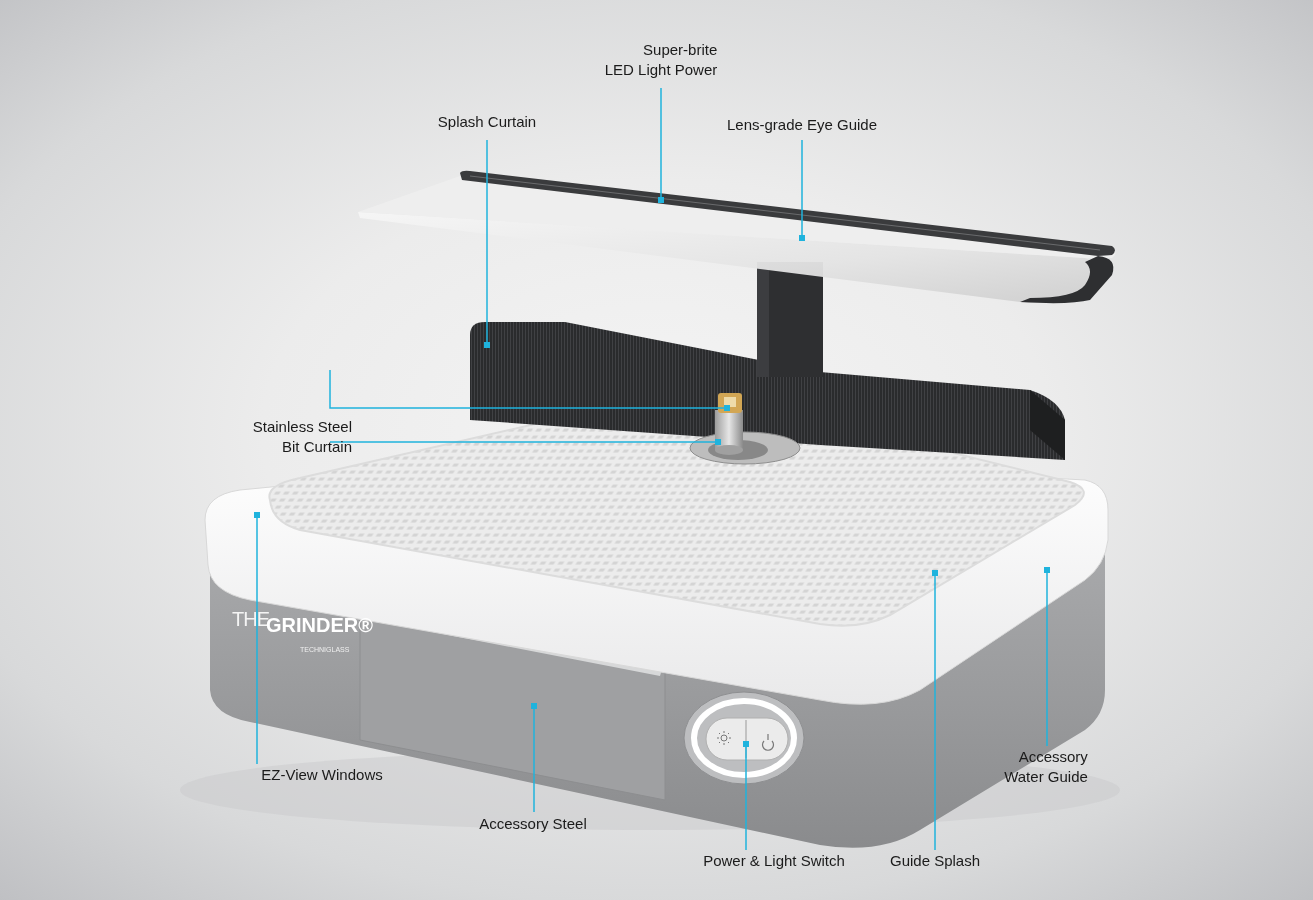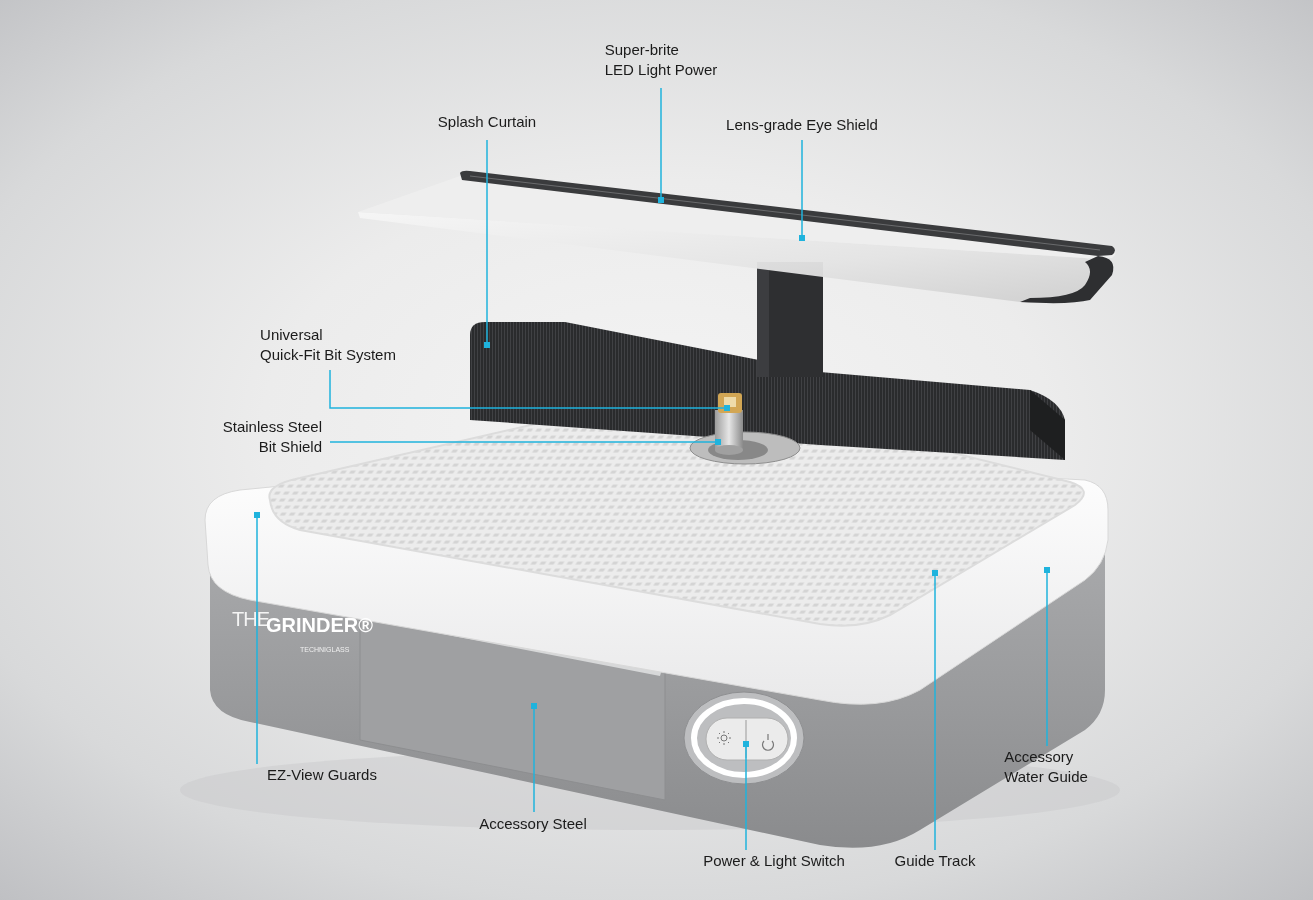--- a/index.html
+++ b/index.html
@@ -6,22 +6,22 @@
   body {
     width:1313px; height:900px; overflow:hidden; position:relative;
     background: radial-gradient(ellipse 75% 70% at 50% 48%, #f4f4f4 0%, #ececec 40%, #d8d9da 75%, #bfc0c3 100%);
     font-family: "Liberation Sans", sans-serif;
   }
   #stage { position:absolute; left:0; top:0; width:1313px; height:900px; }
   .label {
     position:absolute; font-size:15px; line-height:20px; color:#1b1b1b;
     white-space:nowrap;
   }
-  .center { text-align:left; transform:translateX(-50%); }
-  .right { text-align:right; transform:translateX(-100%); }
+  .center { text-align:right; transform:translateX(-50%); }
+  .right { text-align:right; transform:translateX(-100%);margin-left:30px; }
 </style>
 </head>
 <body>
 
 <div id="stage">
 
   <svg width="1313" height="900" viewBox="0 0 1313 900" style="position:absolute;left:0;top:0">
     <defs>
       <linearGradient id="baseGrey" x1="0" y1="0" x2="0" y2="1">
         <stop offset="0" stop-color="#a9aaac"></stop>
@@ -143,39 +143,35 @@
   </svg>
 
   <div class="label center" style="left:661px;top:40px">
     <div>Super-brite</div>
     <div>LED Light Power</div>
   </div>
   <div class="label center" style="left:487px;top:112px">
     <div>Splash Curtain</div>
   </div>
   <div class="label center" style="left:802px;top:115px">
-    <div>Lens-grade Eye Shield</div>
-  </div>
-  <div class="label center" style="left:328px;top:325px">
-    <div>Universal</div>
-    <div>Quick-Fit Bit System</div>
+    <div>Lens-grade Eye Guide</div>
   </div>
   <div class="label right" style="left:322px;top:417px">
     <div>Stainless Steel</div>
-    <div>Bit Shield</div>
+    <div>Bit Curtain</div>
   </div>
   <div class="label center" style="left:322px;top:765px">
-    <div>EZ-View Guards</div>
+    <div>EZ-View Windows</div>
   </div>
   <div class="label center" style="left:533px;top:814px">
     <div>Accessory Steel</div>
   </div>
   <div class="label center" style="left:774px;top:851px">
     <div>Power &amp; Light Switch</div>
   </div>
   <div class="label center" style="left:935px;top:851px">
-    <div>Guide Track</div>
+    <div>Guide Splash</div>
   </div>
   <div class="label center" style="left:1046px;top:747px">
     <div>Accessory</div>
     <div>Water Guide</div>
   </div>
 </div>
 
 </body></html>

